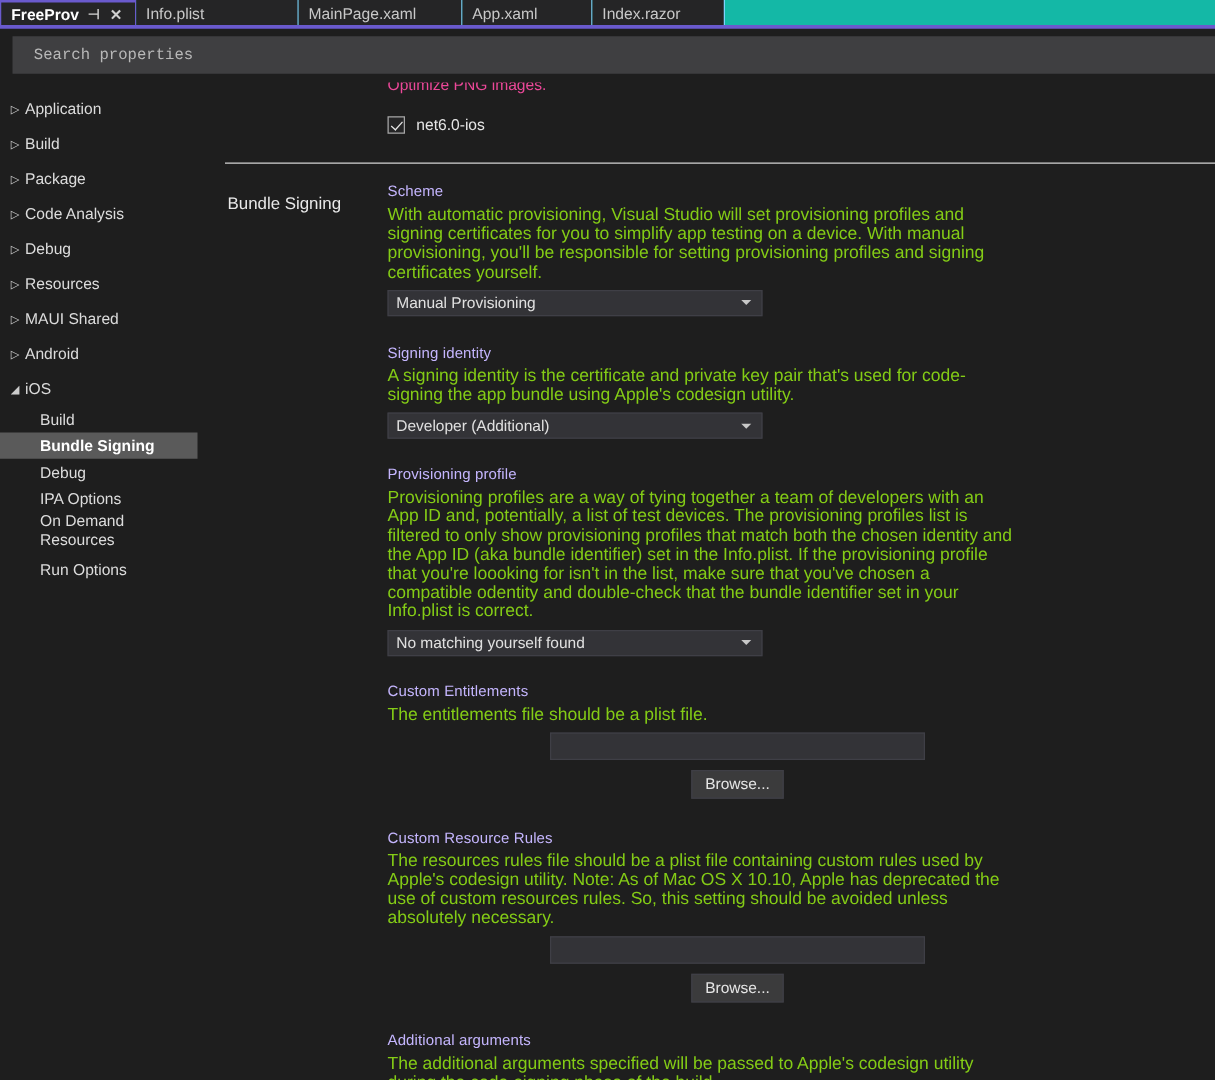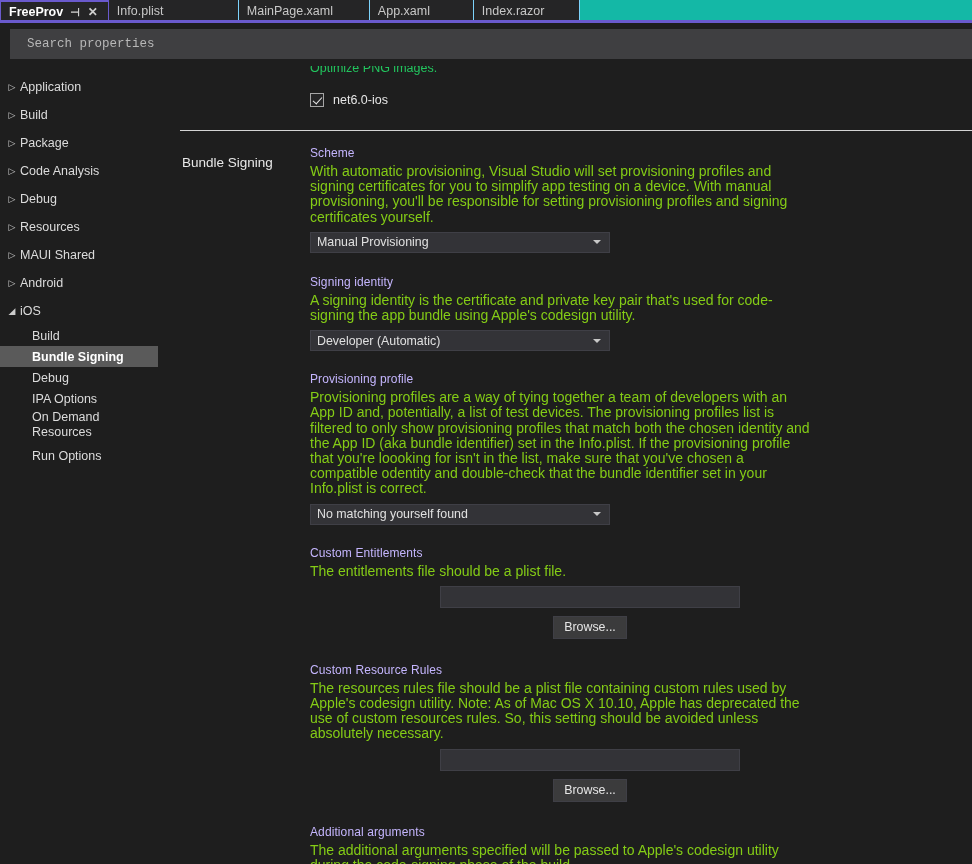--- a/index.html
+++ b/index.html
@@ -141,21 +141,21 @@
     flex: 1 1 auto;
     position: relative;
     background: #1e1e1e;
     overflow: hidden;
   }
   .cut-label {
     position: absolute;
     left: 130px;
     top: -5px;
     font-size: 12.5px;
-    color: #22c55e;
+    color: #ec4899;
   }
   .checkrow {
     position: absolute;
     left: 130px;
     top: 27px;
     display: flex;
     align-items: center;
     gap: 9px;
     font-size: 12.5px;
     color: #e6e6e6;
@@ -406,21 +406,21 @@
             <span class="caret"></span>
           </div>
         </div>
 
         <div class="gap-a"></div>
 
         <div class="field">
           <div class="field-label">Signing identity</div>
           <div class="field-desc">A signing identity is the certificate and private key pair that's used for code-signing the app bundle using Apple's codesign utility.</div>
           <div class="combobox">
-            <span>Developer (Automatic)</span>
+            <span>Developer (Additional)</span>
             <span class="caret"></span>
           </div>
         </div>
 
         <div class="gap-b"></div>
 
         <div class="field">
           <div class="field-label">Provisioning profile</div>
           <div class="field-desc">Provisioning profiles are a way of tying together a team of developers with an App ID and, potentially, a list of test devices. The provisioning profiles list is filtered to only show provisioning profiles that match both the chosen identity and the App ID (aka bundle identifier) set in the Info.plist. If the provisioning profile that you're loooking for isn't in the list, make sure that you've chosen a compatible odentity and double-check that the bundle identifier set in your Info.plist is correct.</div>
           <div class="combobox">

